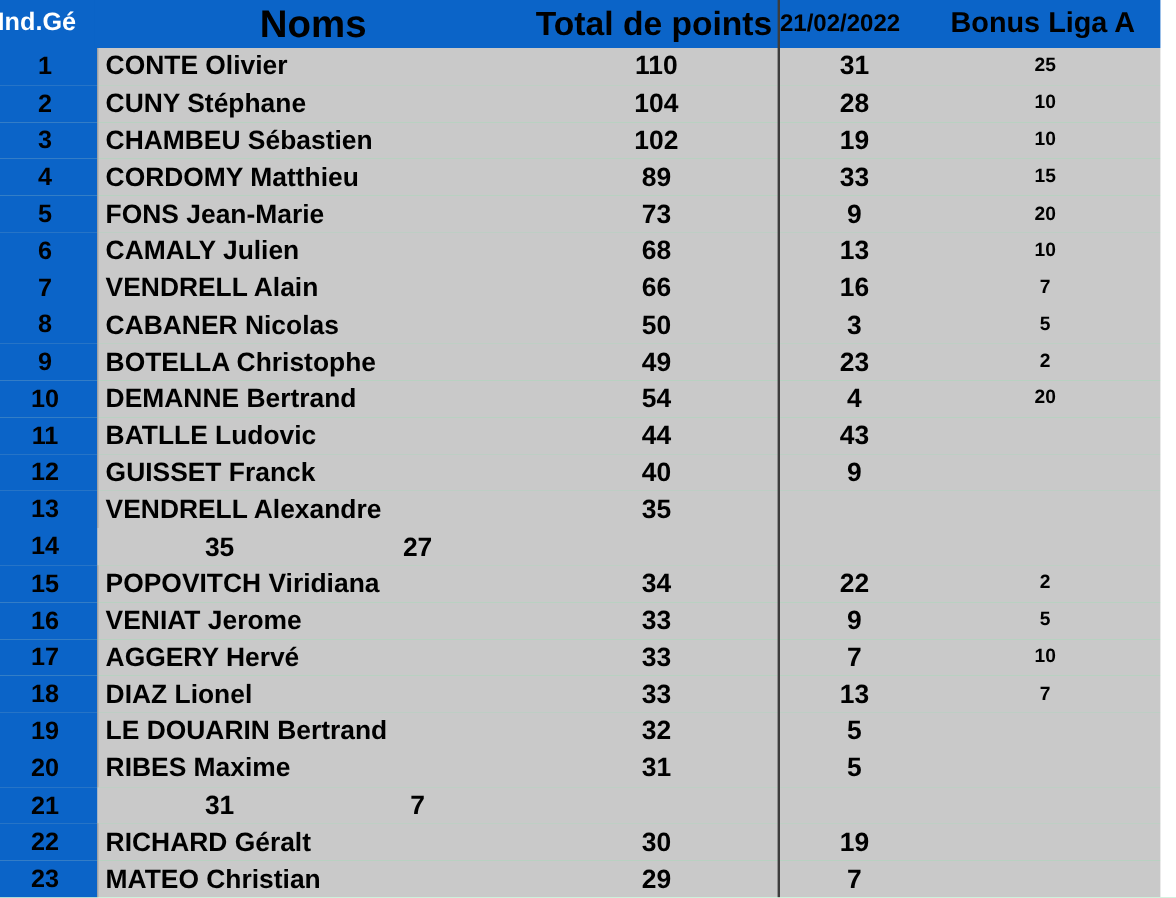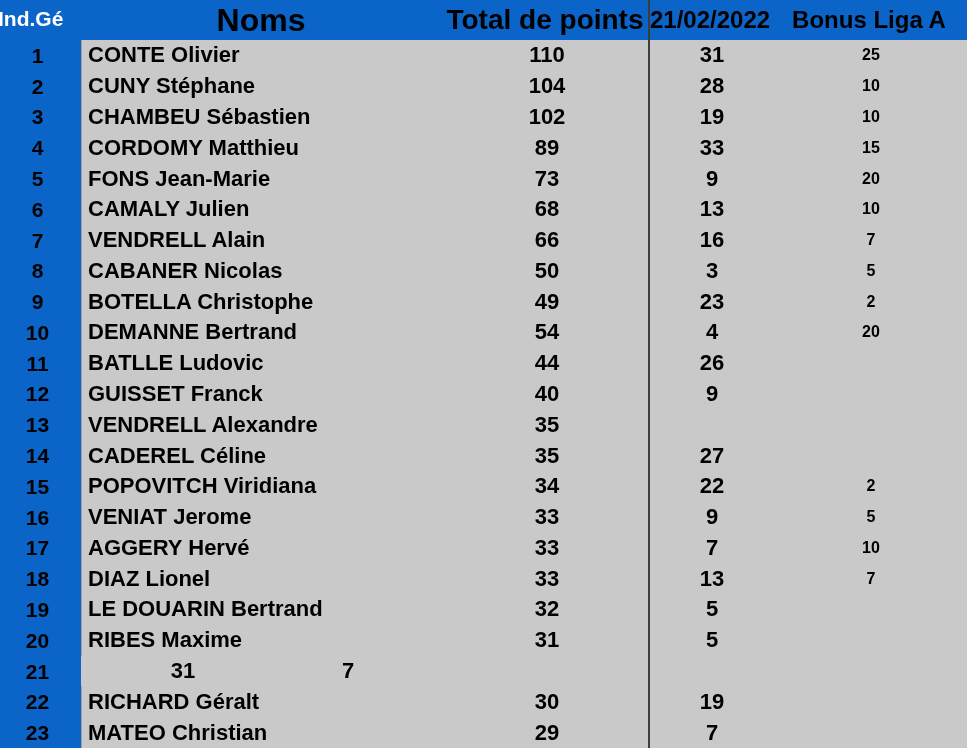--- a/index.html
+++ b/index.html
@@ -42,21 +42,21 @@
     color: #ffffff;
     justify-content: flex-start;
     padding: 0;
     margin-left: -2px;
     font-size: 21px;
     align-items: flex-start;
     padding-top: 8px;
   }
   .header-row .name-col  { justify-content: center; font-size: 32px; border-left: none; padding-left: 0; }
   .header-row .total-col { font-size: 28px; }
-  .header-row .date-col  { justify-content: flex-start; padding-left: 3px; font-size: 24px; }
+  .header-row .date-col  { justify-content: flex-start; padding-left: 3px; font-size: 20px; }
   .header-row .bonus-col { font-size: 24px; }
   .v-divider {
     position: absolute;
     left: 648px;
     top: 0;
     width: 2px;
     height: 748px;
     background: #3d3d3d;
     z-index: 6;
   }
@@ -151,40 +151,39 @@
         <div class="cell rank-col">10</div>
         <div class="cell name-col">DEMANNE Bertrand</div>
         <div class="cell total-col">54</div>
         <div class="cell date-col">4</div>
         <div class="cell bonus-col">20</div>
       </div>
       <div class="row">
         <div class="cell rank-col">11</div>
         <div class="cell name-col">BATLLE Ludovic</div>
         <div class="cell total-col">44</div>
-        <div class="cell date-col">26</div>
+        <div class="cell date-col">43</div>
         <div class="cell bonus-col"></div>
       </div>
       <div class="row">
         <div class="cell rank-col">12</div>
         <div class="cell name-col">GUISSET Franck</div>
         <div class="cell total-col">40</div>
         <div class="cell date-col">9</div>
         <div class="cell bonus-col"></div>
       </div>
       <div class="row">
         <div class="cell rank-col">13</div>
         <div class="cell name-col">VENDRELL Alexandre</div>
         <div class="cell total-col">35</div>
         <div class="cell date-col"></div>
         <div class="cell bonus-col"></div>
       </div>
       <div class="row">
         <div class="cell rank-col">14</div>
-        <div class="cell name-col">CADEREL Céline</div>
         <div class="cell total-col">35</div>
         <div class="cell date-col">27</div>
         <div class="cell bonus-col"></div>
       </div>
       <div class="row">
         <div class="cell rank-col">15</div>
         <div class="cell name-col">POPOVITCH Viridiana</div>
         <div class="cell total-col">34</div>
         <div class="cell date-col">22</div>
         <div class="cell bonus-col">2</div>

